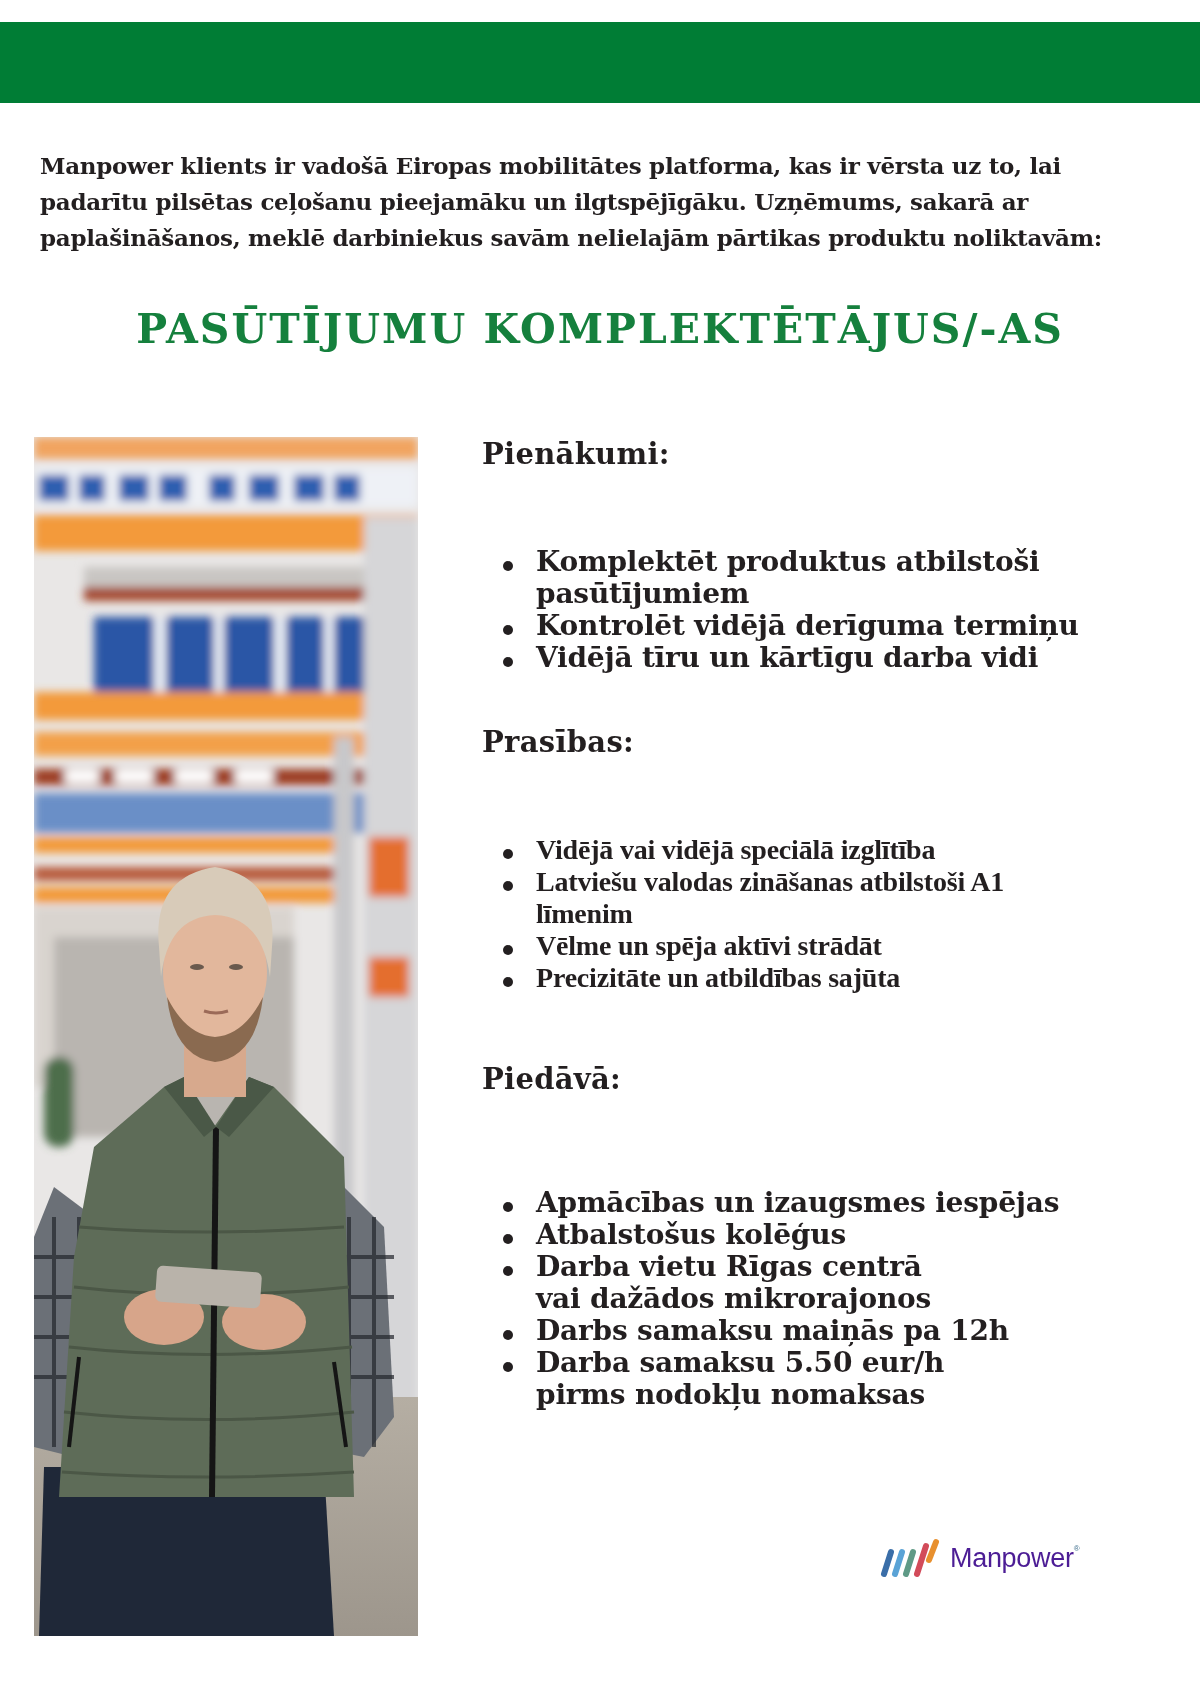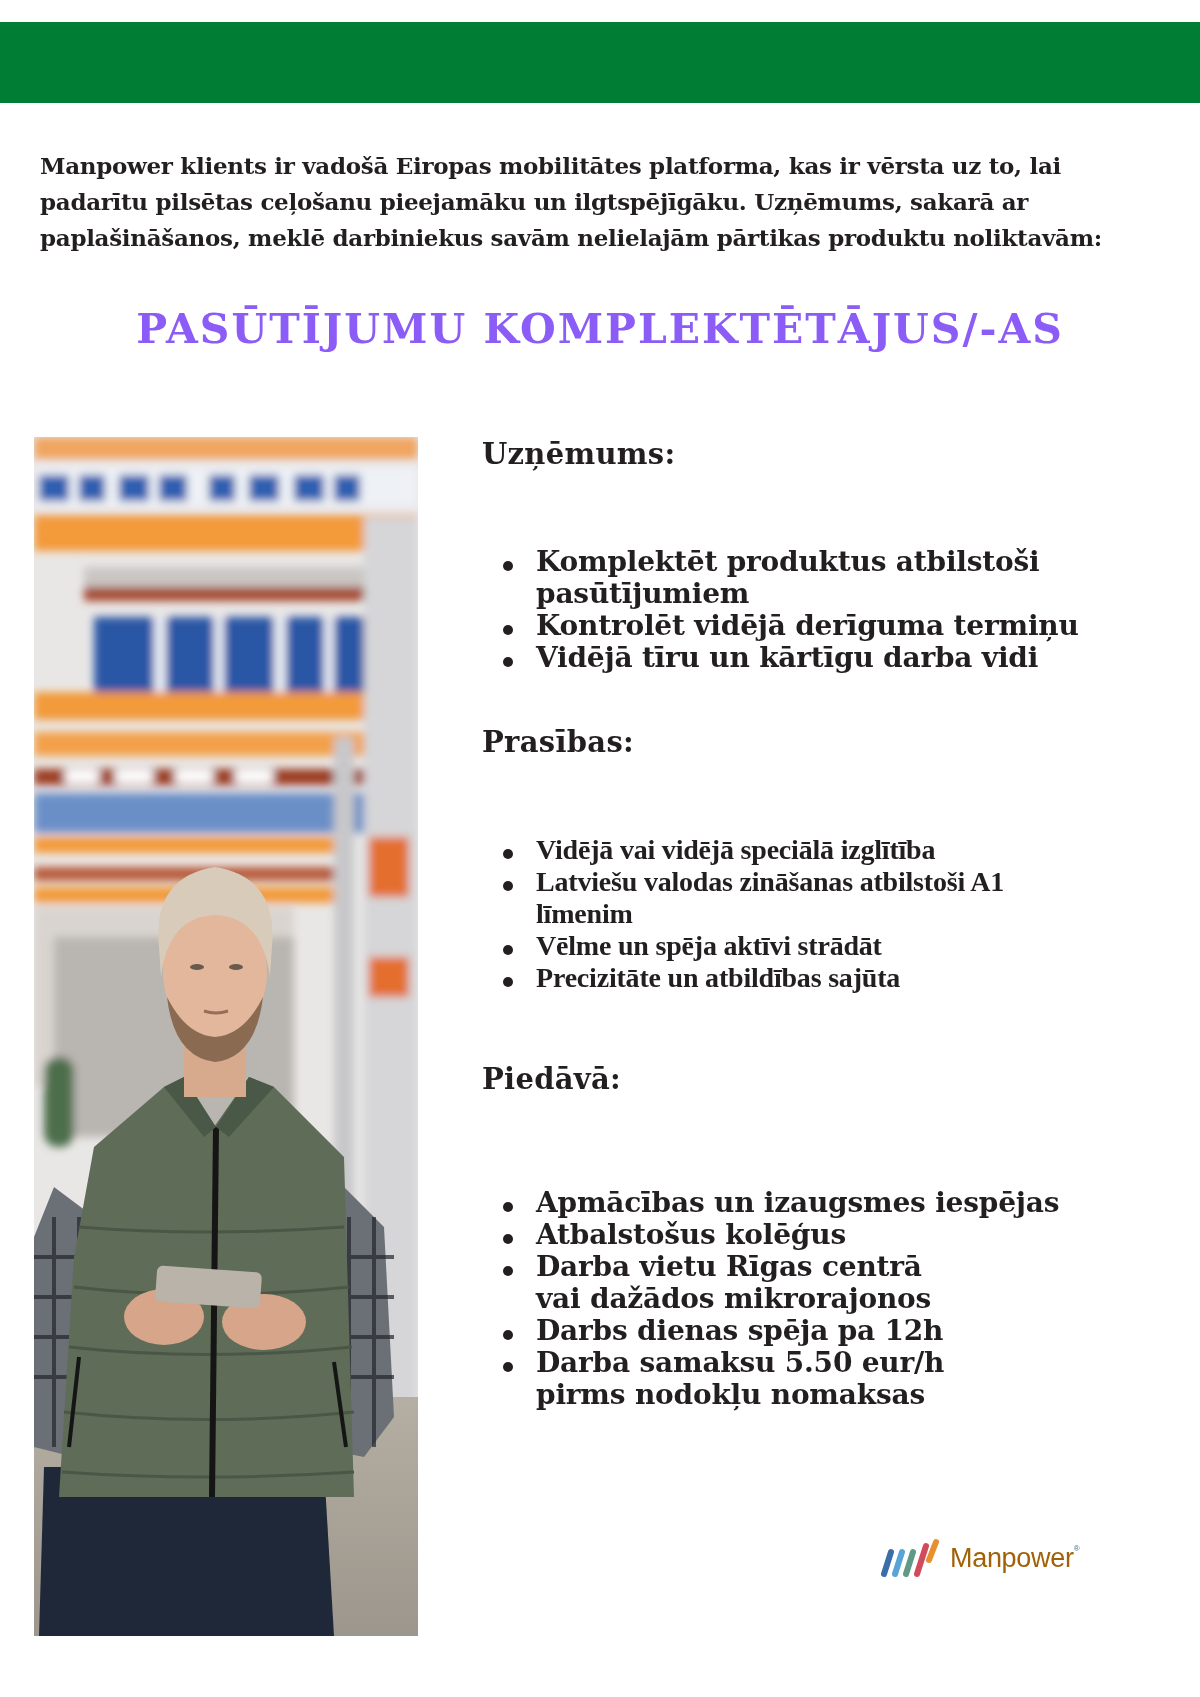--- a/index.html
+++ b/index.html
@@ -2,39 +2,39 @@
 <html><head>
 <meta charset="utf-8">
 <style>
   html, body { margin: 0; padding: 0; background: #ffffff; }
   body { width: 1200px; height: 1697px; position: relative; overflow: hidden;
          font-family: "DejaVu Serif", "Liberation Serif", serif; color: #231f20; }
   .top-band { position: absolute; left: 0; top: 22px; width: 1200px; height: 81px; background: #007d35; }
   .intro { position: absolute; left: 40px; top: 148px; width: 1130px;
            font-size: 23px; font-weight: bold; line-height: 36px; letter-spacing: -0.3px; }
   .title { position: absolute; left: 0; top: 305px; width: 1200px; text-align: center;
-           font-size: 41px; font-weight: bold; color: #8b5cf6; letter-spacing: 2px; }
+           font-size: 41px; font-weight: bold; color: #15803d; letter-spacing: 2px; }
   .photo { position: absolute; left: 34px; top: 437px; width: 384px; height: 1199px; overflow: hidden;
            background: #c9c2b8; }
   .photo svg { display: block; }
   .section { position: absolute; left: 482px; width: 640px; }
   .section h2 { margin: 0; font-size: 29px; font-weight: bold; line-height: 36px; letter-spacing: 0.3px; }
   .section ul { list-style: none; margin: 0; padding: 0; }
   .section li { position: relative; padding-left: 54px; font-size: 28px; font-weight: bold;
                 line-height: 32px; letter-spacing: -0.2px; }
   .section li::before { content: ""; position: absolute; left: 21px; top: 15px; width: 10px; height: 10px;
                         border-radius: 50%; background: #231f20; }
   #sec-duties { top: 436px; }
   #sec-duties ul { margin-top: 74px; }
   #sec-req { top: 724px; }
   #sec-req ul { margin-top: 74px; font-family: Liberation Serif, serif; }
   #sec-offer { top: 1061px; }
   #sec-offer ul { margin-top: 90px; }
   .logo { position: absolute; left: 878px; top: 1536px; height: 44px; display: flex; align-items: center; }
-  .logo-text { font-family: "Liberation Sans", "DejaVu Sans", sans-serif; font-size: 27px; color: #a16207;
+  .logo-text { font-family: "Liberation Sans", "DejaVu Sans", sans-serif; font-size: 27px; color: #4c1d95;
                margin-left: 8px; letter-spacing: -0.3px; }
   .logo-reg { font-family: "Liberation Sans", sans-serif; font-size: 8px; color: #3d6e8c; align-self: flex-start; margin-top: 8px; }
 </style>
 </head>
 <body>
 
 <div class="top-band"></div>
 
 <p class="intro" style="margin:0;">Manpower klients ir vadošā Eiropas mobilitātes platforma, kas ir vērsta uz to, lai padarītu pilsētas ceļošanu pieejamāku un ilgtspējīgāku. Uzņēmums, sakarā ar paplašināšanos, meklē darbiniekus savām nelielajām pārtikas produktu noliktavām:</p>
 
@@ -144,21 +144,21 @@
     <ellipse cx="130" cy="880" rx="40" ry="28" fill="#d7a58a"></ellipse>
     <ellipse cx="230" cy="885" rx="42" ry="28" fill="#d7a58a"></ellipse>
     <rect x="122" y="832" width="105" height="36" rx="6" fill="#b9b3aa" transform="rotate(4 175 850)"></rect>
 
     <line x1="45" y1="920" x2="35" y2="1010" stroke="#151515" stroke-width="4"></line>
     <line x1="300" y1="925" x2="312" y2="1010" stroke="#151515" stroke-width="4"></line>
   </svg>
 </div>
 
 <div class="section" id="sec-duties">
-  <h2>Uzņēmums:</h2>
+  <h2>Pienākumi:</h2>
   <ul>
     <li>Komplektēt produktus atbilstoši pasūtījumiem</li>
     <li>Kontrolēt vidējā derīguma termiņu</li>
     <li>Vidējā tīru un kārtīgu darba vidi</li>
   </ul>
 </div>
 
 <div class="section" id="sec-req">
   <h2>Prasības:</h2>
   <ul>
@@ -168,21 +168,21 @@
     <li>Precizitāte un atbildības sajūta</li>
   </ul>
 </div>
 
 <div class="section" id="sec-offer">
   <h2>Piedāvā:</h2>
   <ul>
     <li>Apmācības un izaugsmes iespējas</li>
     <li>Atbalstošus kolēģus</li>
     <li style="width:430px;">Darba vietu Rīgas centrā vai dažādos mikrorajonos</li>
-    <li>Darbs dienas spēja pa 12h</li>
+    <li>Darbs samaksu maiņās pa 12h</li>
     <li style="width:470px;">Darba samaksu 5.50 eur/h pirms nodokļu nomaksas</li>
   </ul>
 </div>
 
 <div class="logo">
   <svg width="64" height="40" viewBox="0 0 64 40">
     <g stroke-linecap="round" stroke-width="6">
       <line x1="6" y1="36" x2="13" y2="14" stroke="#3a6ea8"></line>
       <line x1="17" y1="36" x2="24" y2="14" stroke="#5aa3d6"></line>
       <line x1="28" y1="36" x2="35" y2="14" stroke="#5f9a86"></line>

